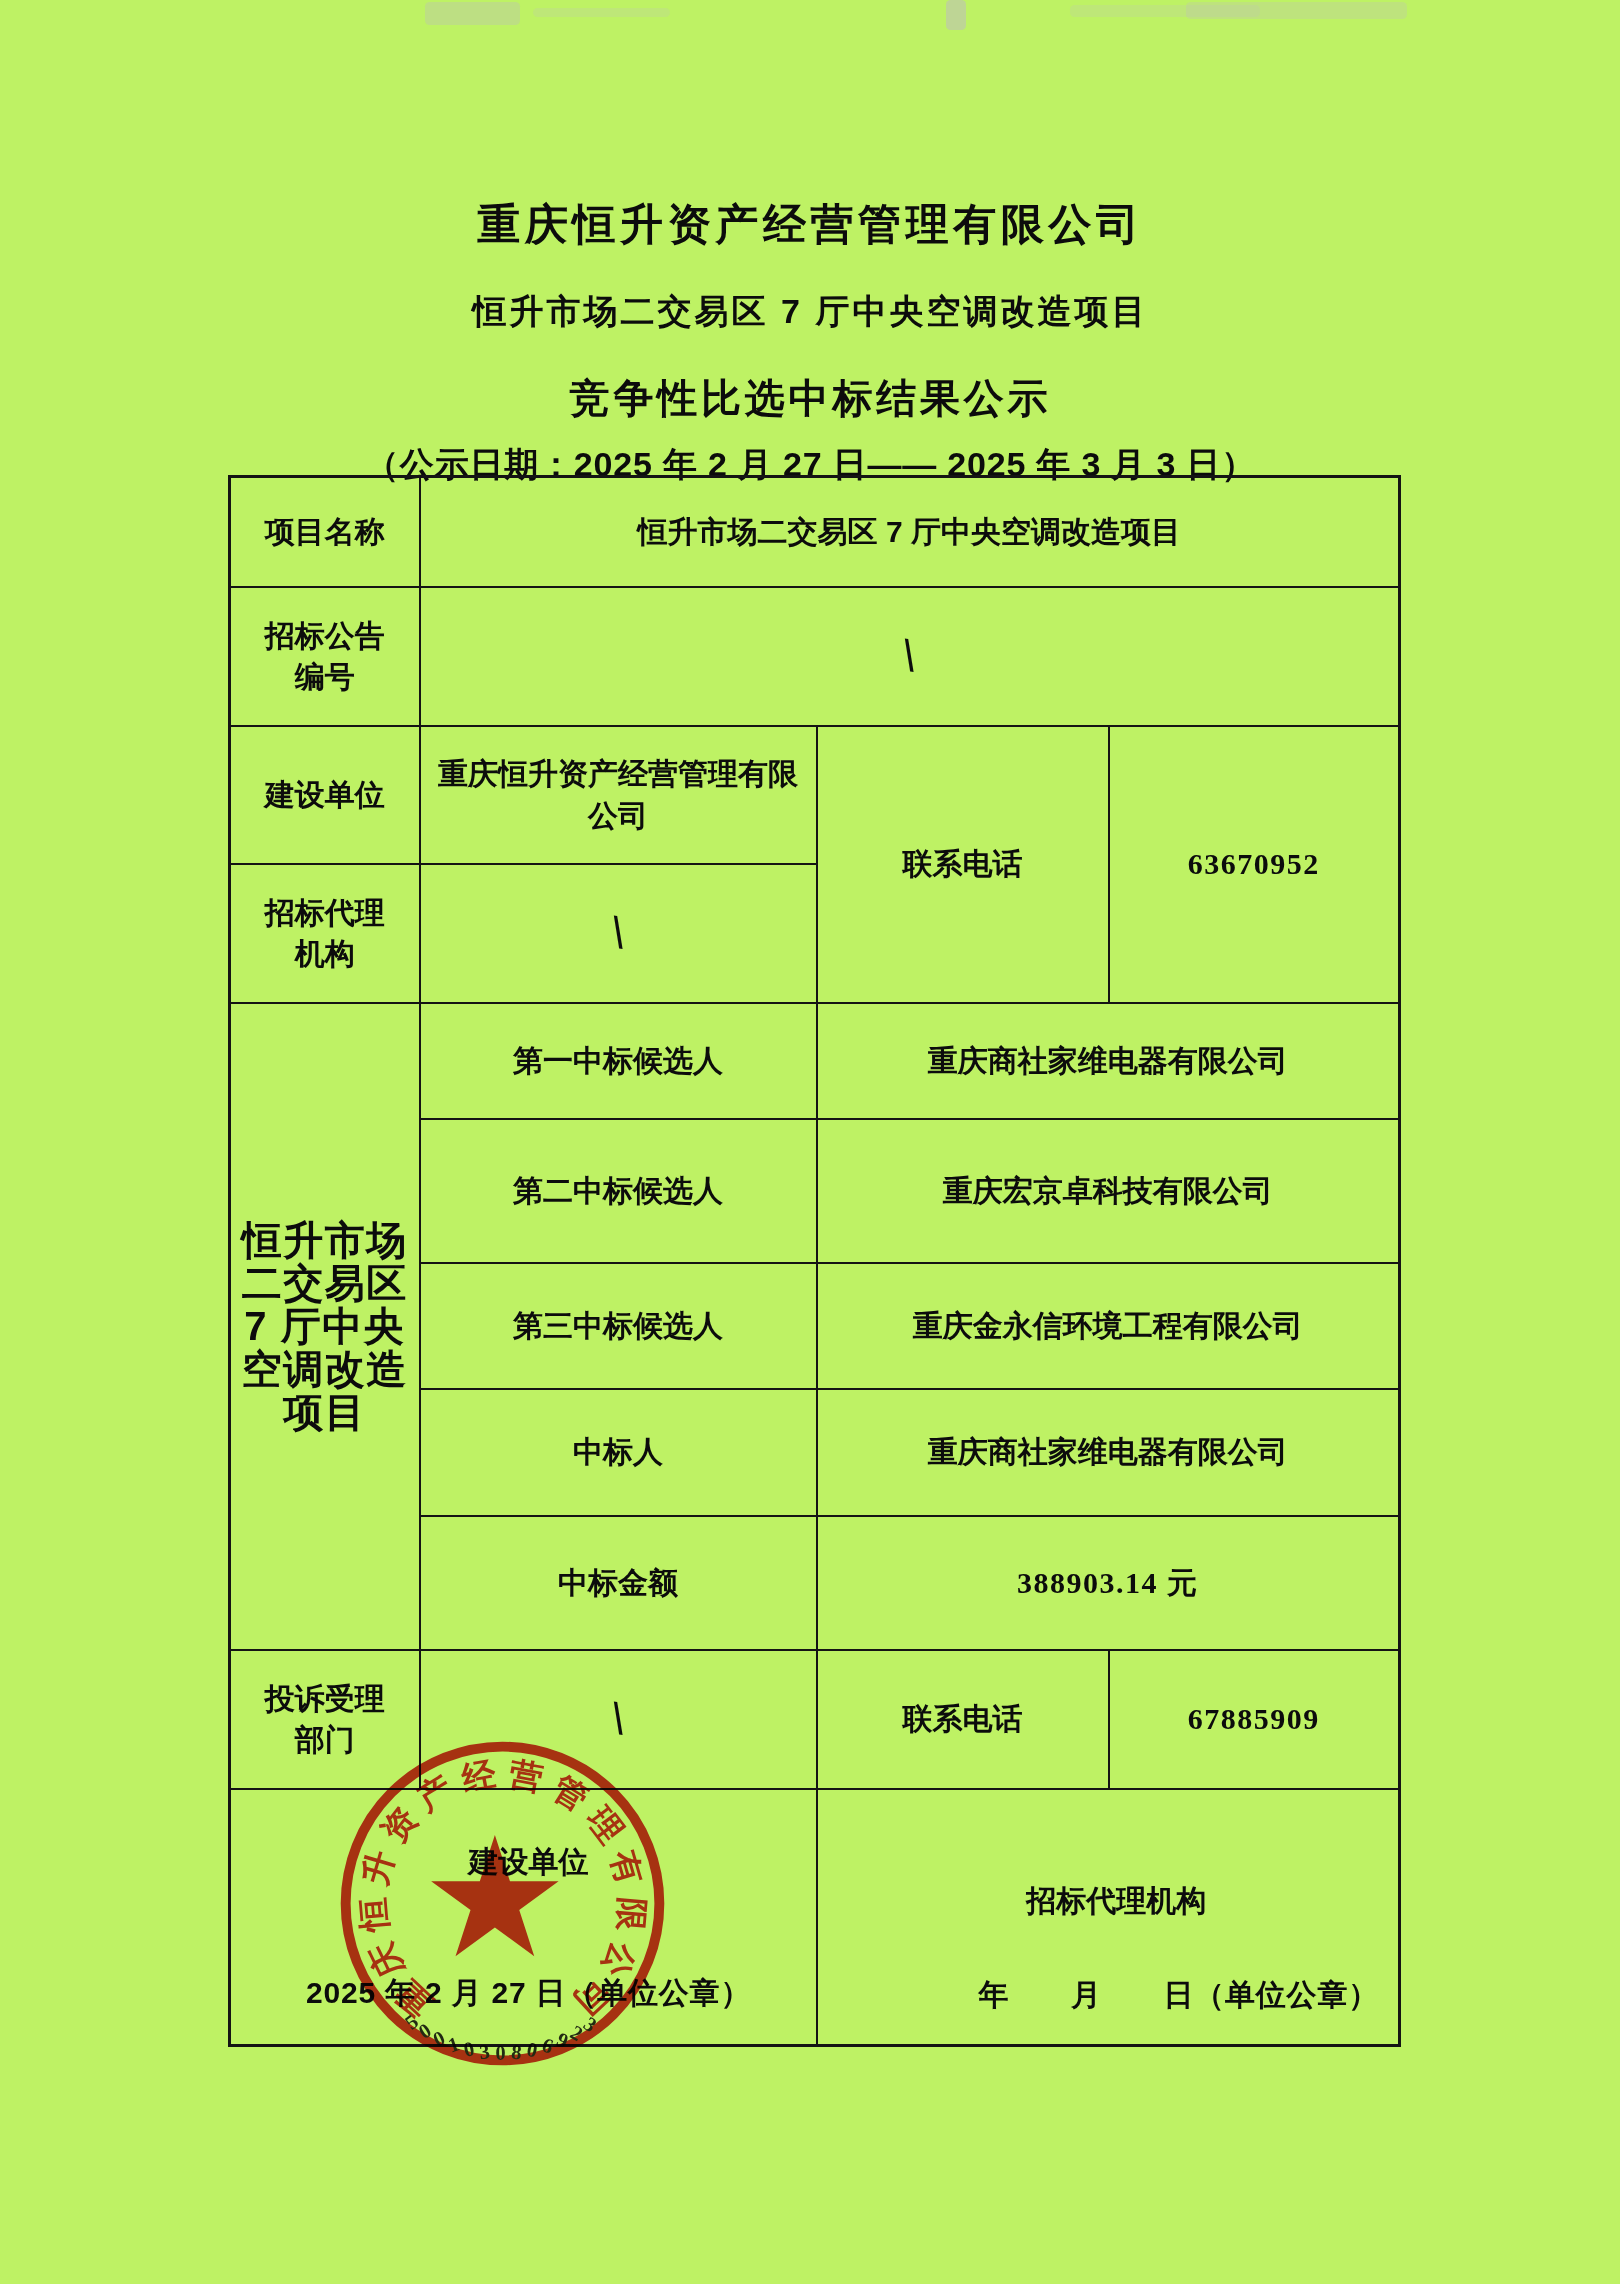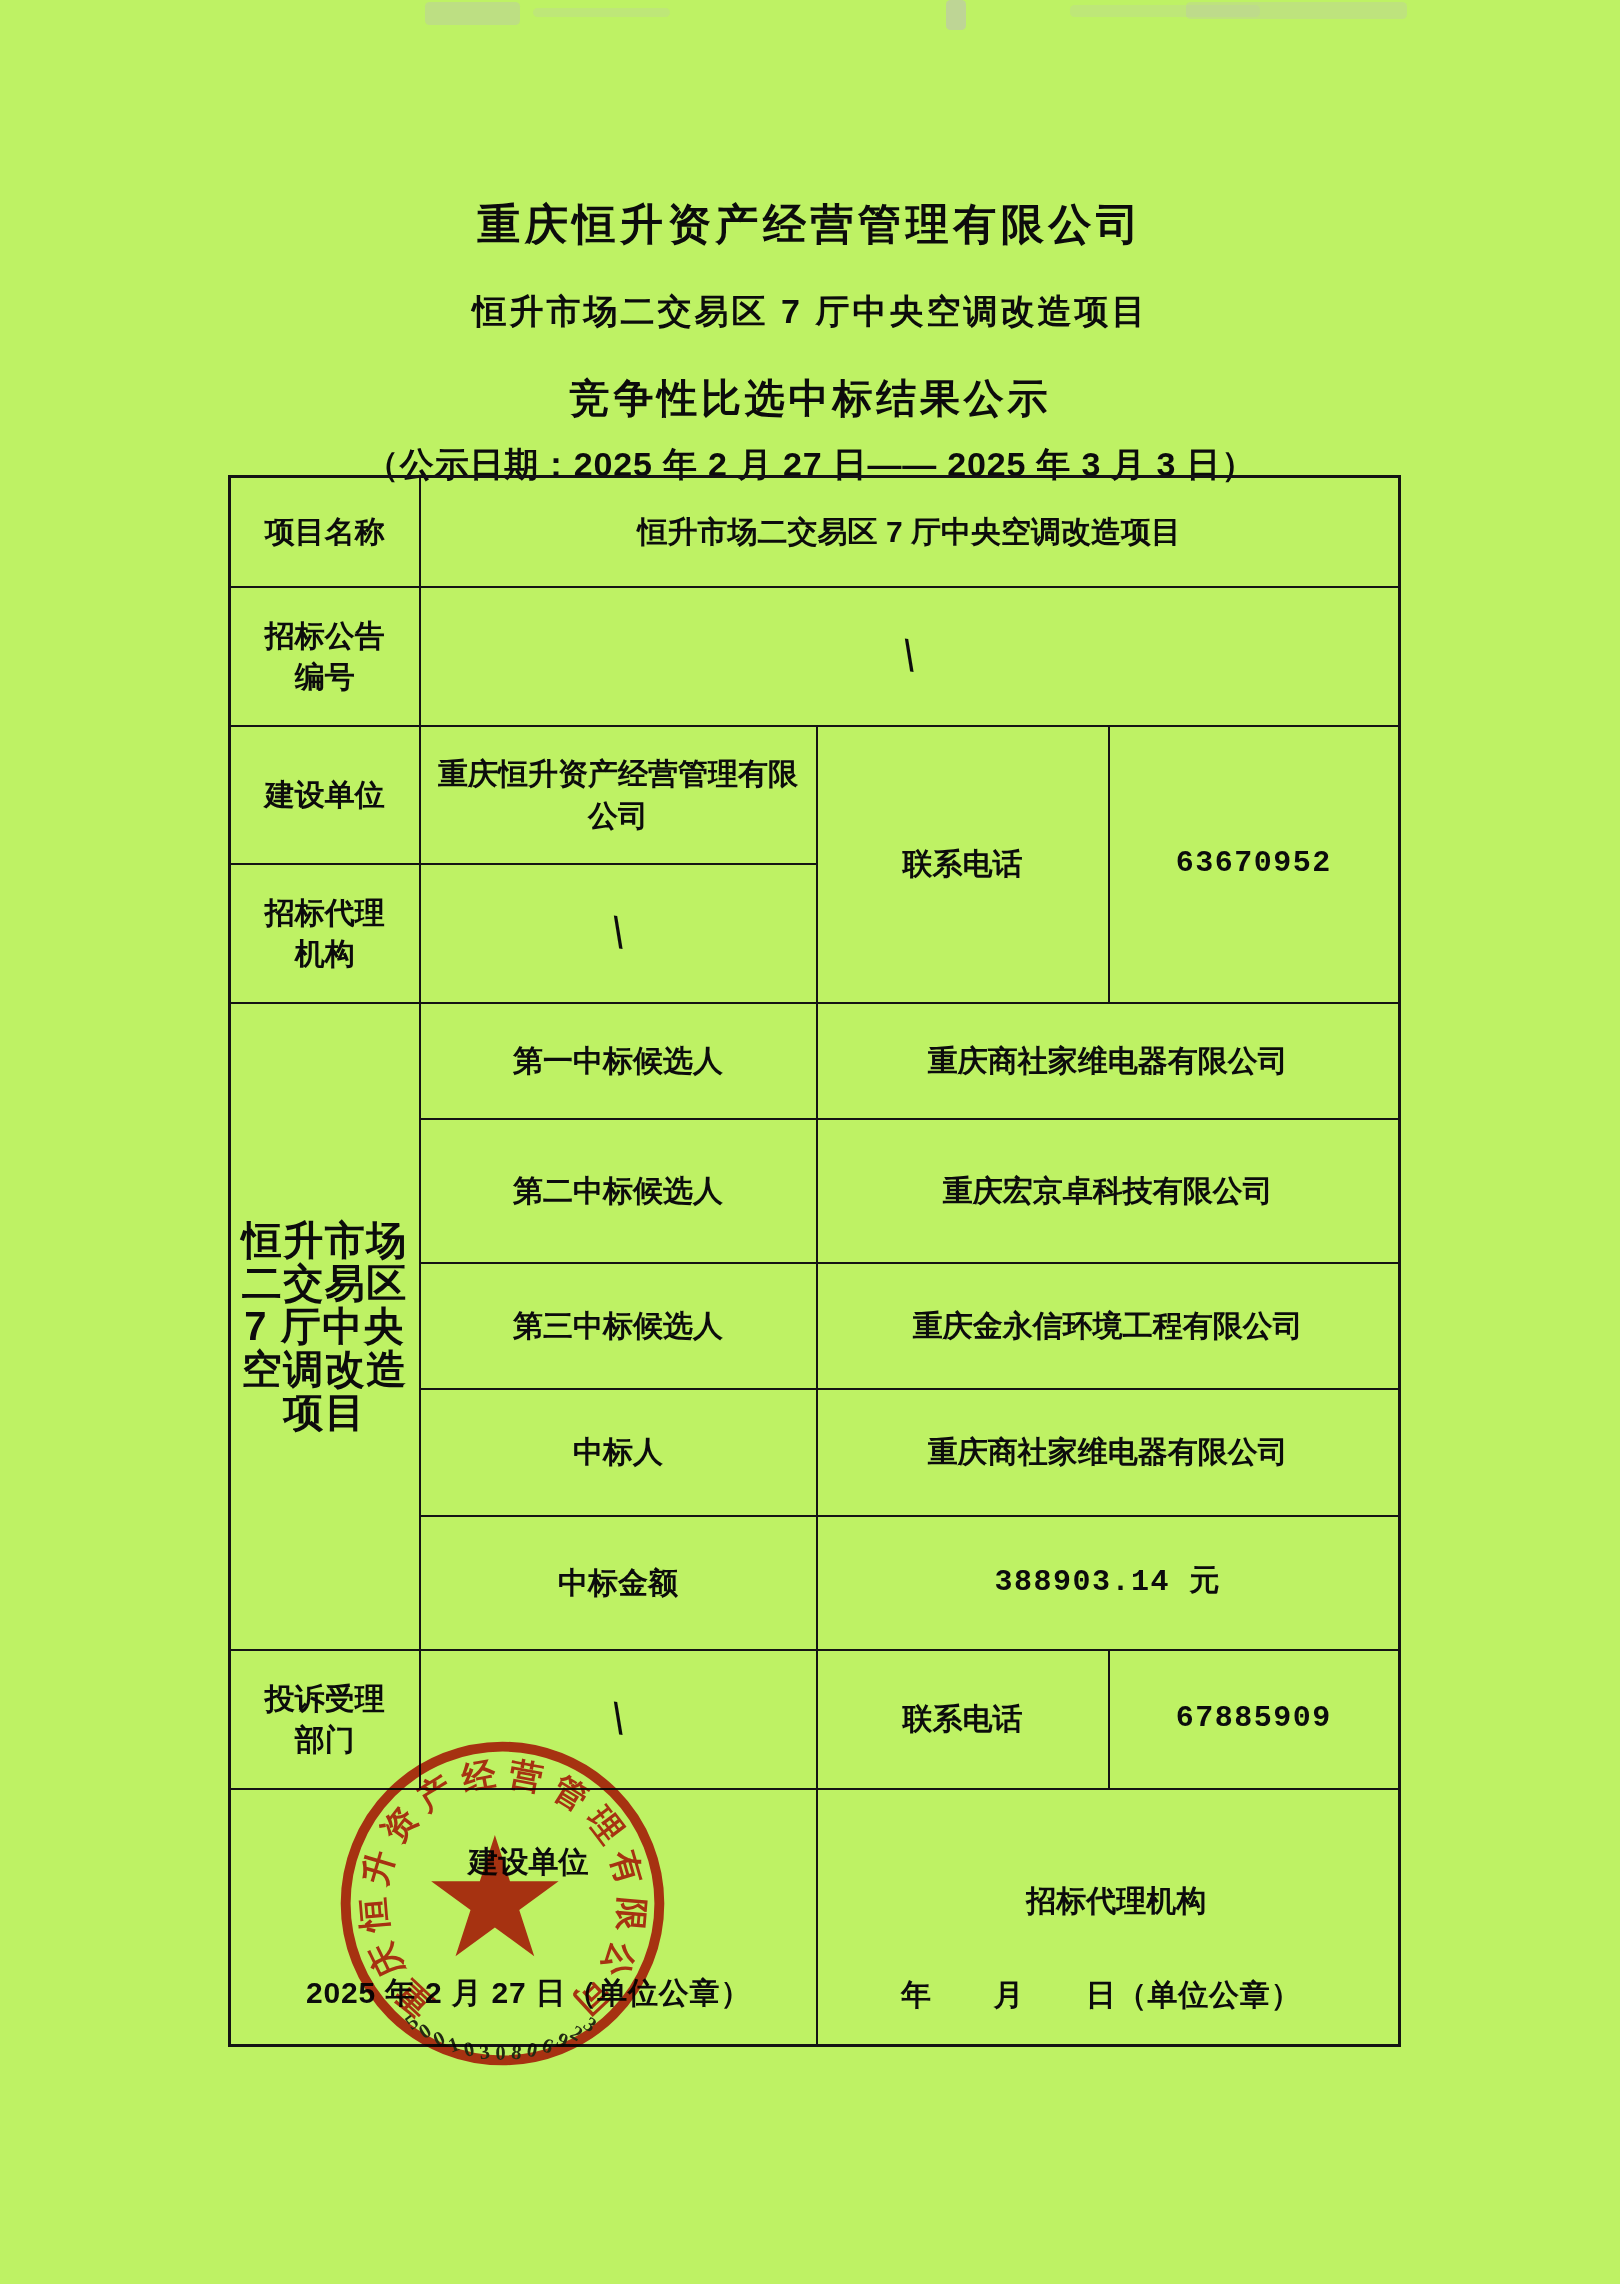--- a/index.html
+++ b/index.html
@@ -29,29 +29,29 @@
   table.doc td{
     border:2.3px solid #141414;font-weight:bold;font-size:30px;color:#0c0c0c;
     text-align:center;vertical-align:middle;padding:0;line-height:1.38;
   }
   tr.r1{height:110px;} tr.r2{height:139px;} tr.r3{height:138px;} tr.r4{height:139px;}
   tr.r5{height:116px;} tr.r6{height:144px;} tr.r7{height:126px;margin-top:12px;} tr.r8{height:127px;}
   tr.r9{height:134px;} tr.r10{height:139px;} tr.r11{height:257px;}
 
   .lblwrap{width:134px;margin:16px auto;}          
   .wrap11{width:361px;margin:0 auto;}           
-  .num{font-family:Liberation Mono, monospace;font-size:33px;letter-spacing:1.5px;margin-top:14px;}
+  .num{font-family:Liberation Serif, serif;font-size:33px;letter-spacing:1.5px;margin-top:14px;}
   .slash{font-weight:400;font-size:44px;display:inline-block;transform:rotate(6deg);}
   td.slash-wide{text-align:left;padding-left:392px;}
   .groupcell div{font-size:40px;line-height:43px;letter-spacing:1.5px;}
   td.signcell{vertical-align:top;text-align:left;}
   .sign-title{margin:21px 0 0 10.7px;font-size:30px;}
   .sign-date{margin:90px 0 0 10.7px;font-size:30px;letter-spacing:0.8px;white-space:nowrap;}
   .sign-title-r{margin:62px 0 0 17px;font-size:30px;}
-  .sign-date-r{margin:52px 13px 0 0;font-size:30px;text-align:center;letter-spacing:0.8px;white-space:nowrap;}
+  .sign-date-r{margin:52px 19px 0 0;font-size:30px;text-align:right;letter-spacing:0.8px;white-space:nowrap;}
 
   .seal{
     position:absolute;left:335px;top:1736px;width:335px;height:335px;
     mix-blend-mode:multiply;opacity:.93;pointer-events:none;
   }
 </style>
 </head>
 <body>
 
 <div class="page">

